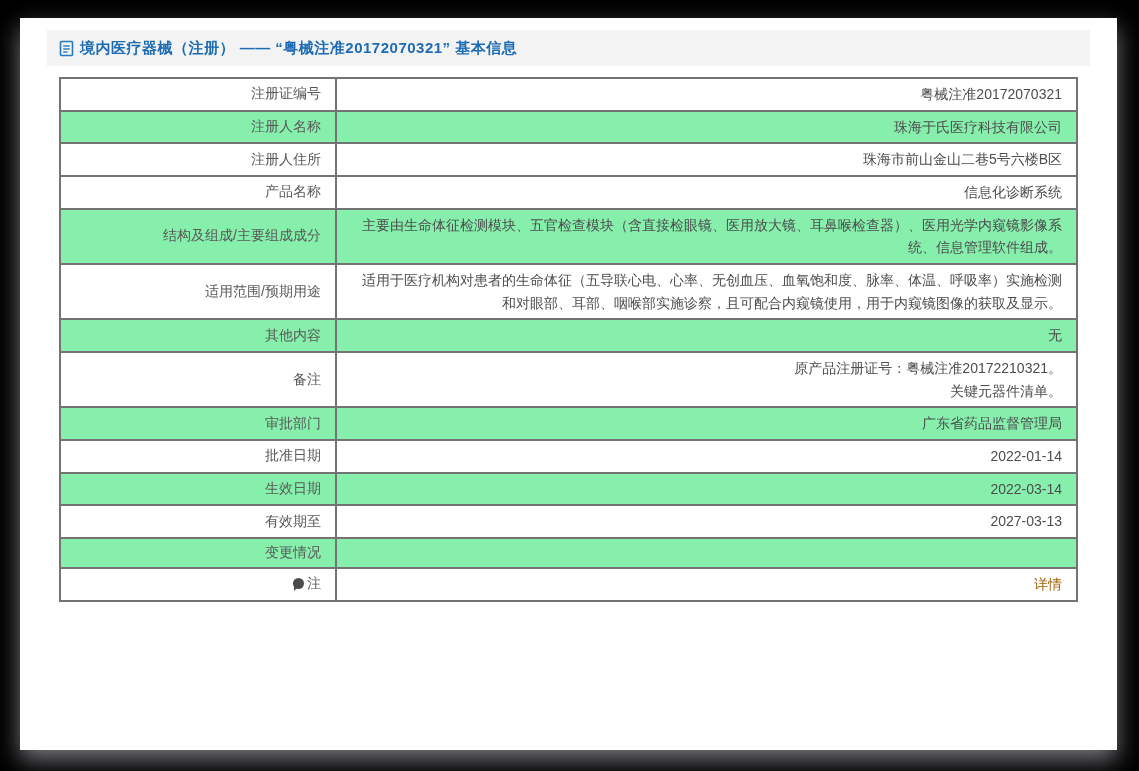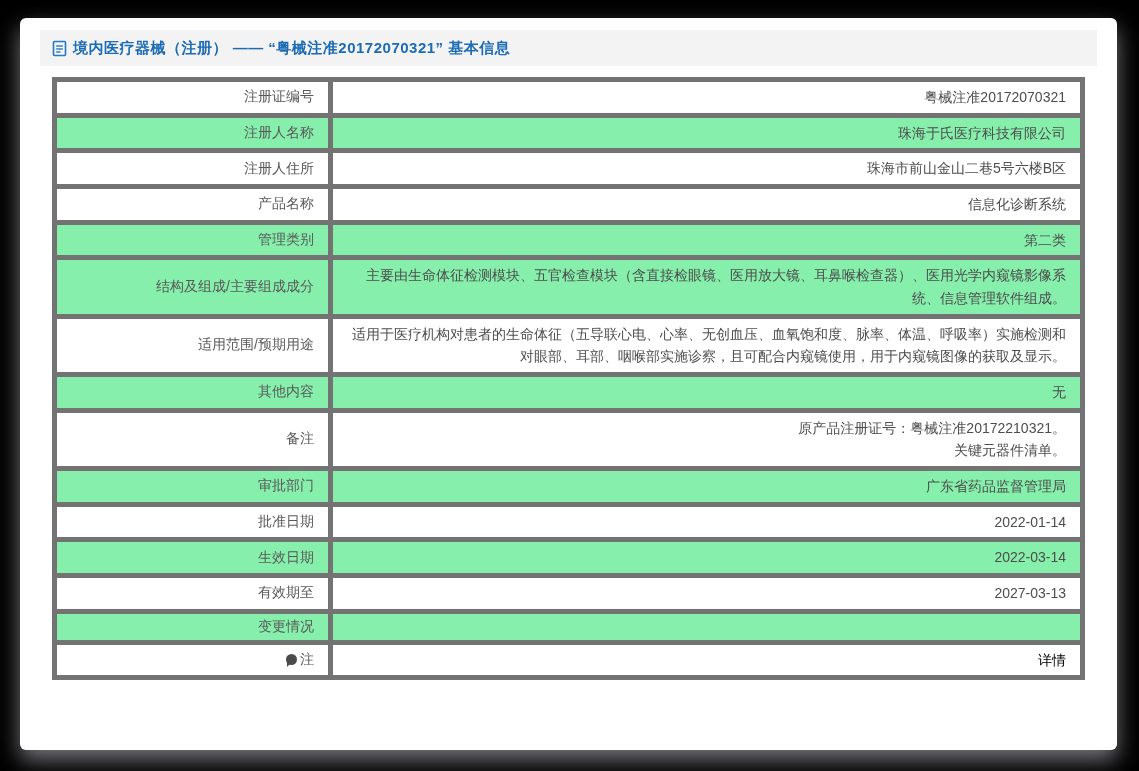--- a/index.html
+++ b/index.html
@@ -7,23 +7,23 @@
     width: 1139px; height: 771px;
     background: #000;
     font-family: "Liberation Sans", "DejaVu Sans", sans-serif;
     overflow: hidden;
   }
   .card {
     position: absolute;
     left: 20px; top: 18px;
     width: 1097px; height: 732px;
     background: #fff;
-    border-radius: 6px;
+    border-radius: 0;
     box-shadow: 0 10px 22px rgba(215,215,225,0.55);
-    padding: 12px 20px;
+    padding: 12px 27px;
   }
   .header-bar {
     height: 36px;
     background: #f3f3f3;
     display: flex;
     align-items: center;
     padding: 0 12px;
   }
   .doc-icon { display: inline-flex; margin-right: 6px; }
   .page-title {
@@ -32,21 +32,21 @@
     font-weight: bold;
     letter-spacing: 0.5px;
   }
   .table-wrap { margin: 11px 12px 0 12px; }
   table.info-table {
     width: 100%;
     border-collapse: collapse;
     table-layout: fixed;
   }
   table.info-table td {
-    border: 5px solid #737373;
+    border: 2px solid #737373;
     font-size: 14px;
     vertical-align: middle;
   }
   table.info-table tr { background: #fff; }
   table.info-table tr.alt { background: #86efac; }
   td.label-cell {
     width: 276px;
     text-align: right;
     color: #595959;
     padding: 4px 14px 4px 8px;
@@ -55,21 +55,21 @@
   }
   td.value-cell {
     color: #4d4d4d;
     padding: 4px 14px;
     line-height: 1.62;
     white-space: pre-line;
     word-break: break-all;
     text-align: right;
   }
   td.value-cell a {
-    color: #000000;
+    color: #a16207;
     text-decoration: none;
   }
   .note-icon {
     display: inline-block;
     position: relative;
     width: 11px; height: 11px;
     background: #4a4a4a;
     border-radius: 50%;
     margin-right: 3px;
     vertical-align: -1px;
@@ -112,24 +112,20 @@
   </tr>
           <tr>
     <td class="label-cell"><span>注册人住所</span></td>
     <td class="value-cell">珠海市前山金山二巷5号六楼B区</td>
   </tr>
           <tr>
     <td class="label-cell"><span>产品名称</span></td>
     <td class="value-cell">信息化诊断系统</td>
   </tr>
           <tr class="alt">
-    <td class="label-cell"><span>管理类别</span></td>
-    <td class="value-cell">第二类</td>
-  </tr>
-          <tr class="alt">
     <td class="label-cell"><span>结构及组成/主要组成成分</span></td>
     <td class="value-cell">主要由生命体征检测模块、五官检查模块（含直接检眼镜、医用放大镜、耳鼻喉检查器）、医用光学内窥镜影像系统、信息管理软件组成。</td>
   </tr>
           <tr>
     <td class="label-cell"><span>适用范围/预期用途</span></td>
     <td class="value-cell">适用于医疗机构对患者的生命体征（五导联心电、心率、无创血压、血氧饱和度、脉率、体温、呼吸率）实施检测和对眼部、耳部、咽喉部实施诊察，且可配合内窥镜使用，用于内窥镜图像的获取及显示。</td>
   </tr>
           <tr class="alt">
     <td class="label-cell"><span>其他内容</span></td>
     <td class="value-cell">无</td>

